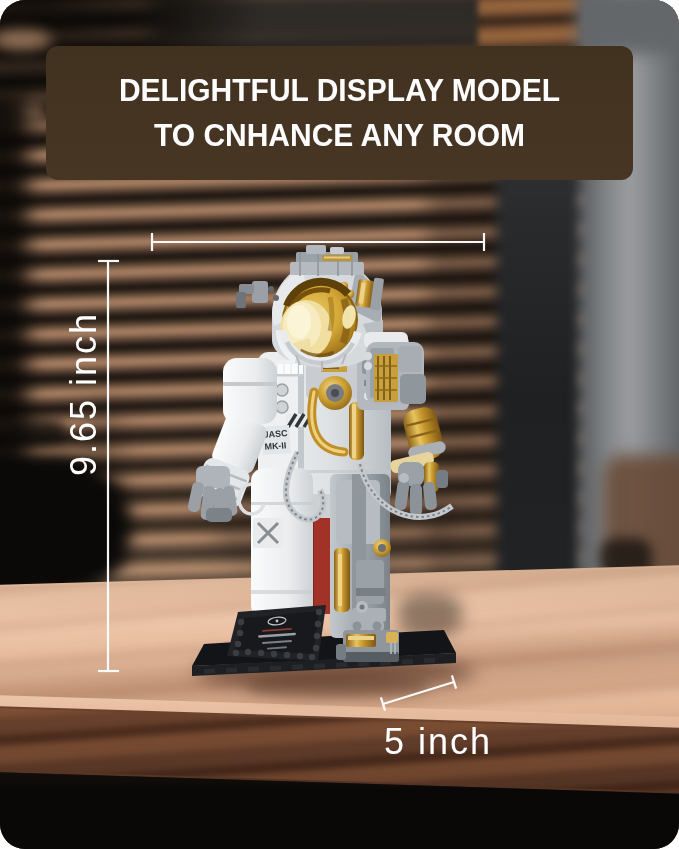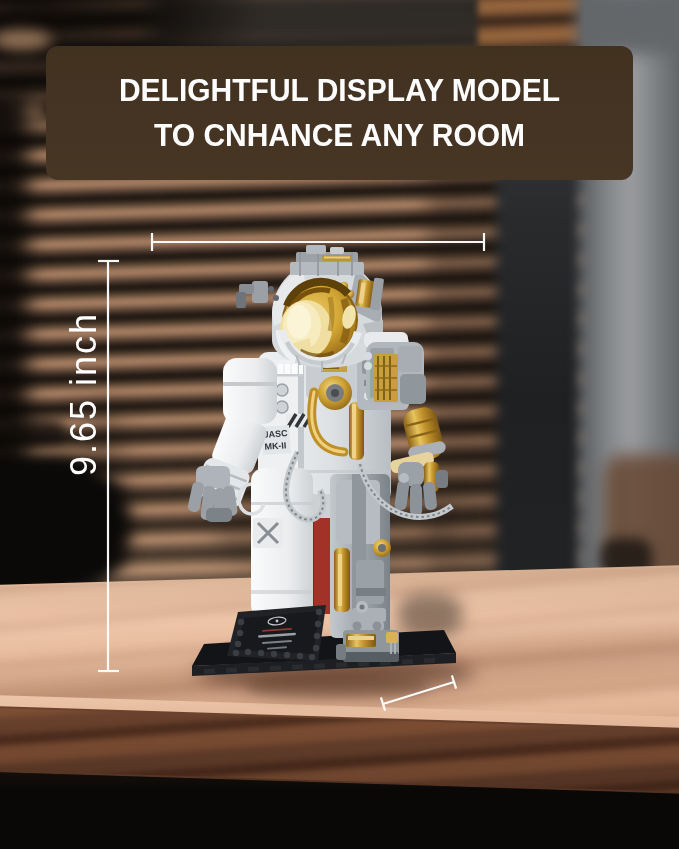--- a/index.html
+++ b/index.html
@@ -1,16 +1,16 @@
 <!DOCTYPE html>
 <html><head>
 <meta charset="utf-8">
 <style>
   html,body{margin:0;padding:0;}
-  #stage{position:relative;width:679px;height:849px;overflow:hidden;background:#2b221b;font-family:"Liberation Sans",sans-serif;}
+  #stage{position:relative;width:679px;height:849px;overflow:hidden;background:#2b221b;font-family:"Liberation Sans",sans-serif;border-radius:25px;}
   .abs{position:absolute;}
 </style>
 </head>
 <body>
 <div id="stage">
 
   <div class="abs" id="slats" style="left:-20px;top:-7px;width:719px;height:660px;
     background:repeating-linear-gradient(178.4deg,
       #120d0a 0px, #53402f 7px, #9c765b 12.5px, #ab8265 15px, #9c765b 17.5px, #574133 23px, #191310 29.8px);
     filter:blur(2px);"></div>
@@ -405,14 +405,15 @@
     <g stroke="#ffffff" stroke-width="2.2" opacity=".96">
       <line x1="383" y1="704" x2="454" y2="682"></line>
       <line x1="380.9" y1="697.4" x2="385.1" y2="710.6"></line>
       <line x1="451.9" y1="675.4" x2="456.1" y2="688.6"></line>
     </g>
   </svg>
 
 
   <div class="abs" style="left:-66px;top:373px;width:300px;text-align:center;color:#fff;font-size:36px;letter-spacing:2px;transform:rotate(-90deg);">9.65 inch</div>
 
+  <div class="abs" style="left:288px;top:721px;width:300px;text-align:center;color:#fff;font-size:36px;letter-spacing:2px;">5 inch</div>
 
 </div>
 
 </body></html>

